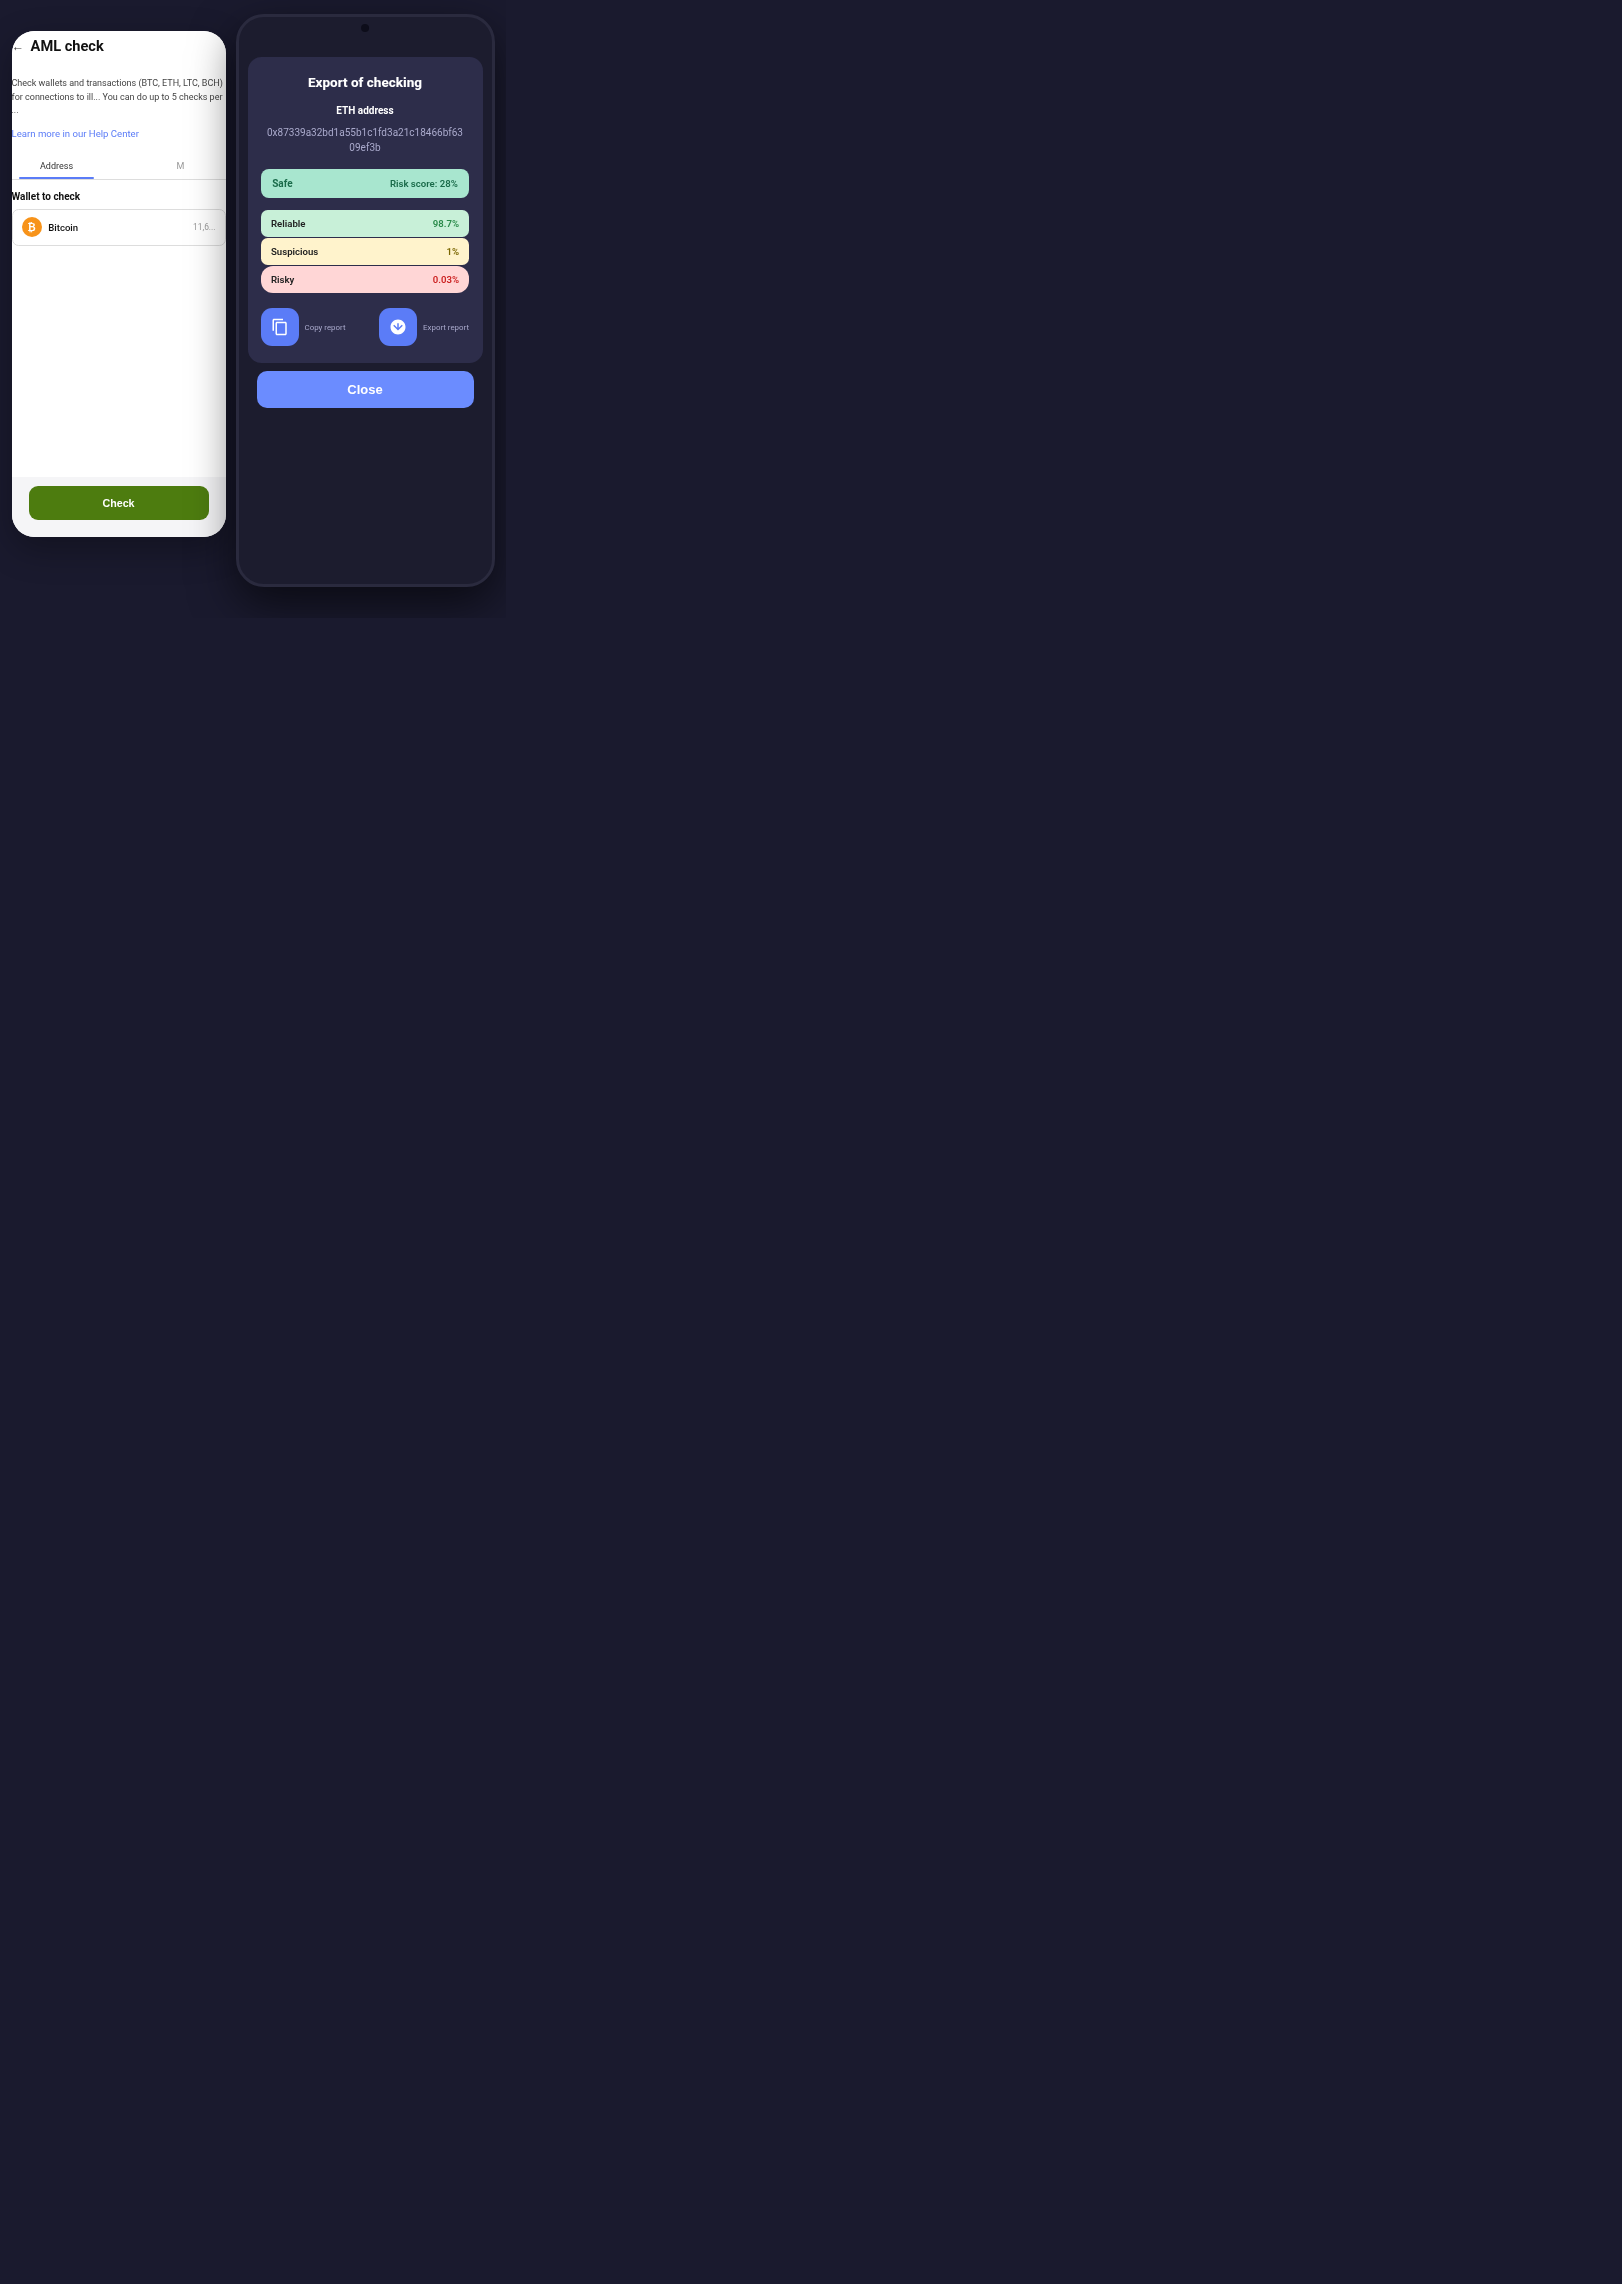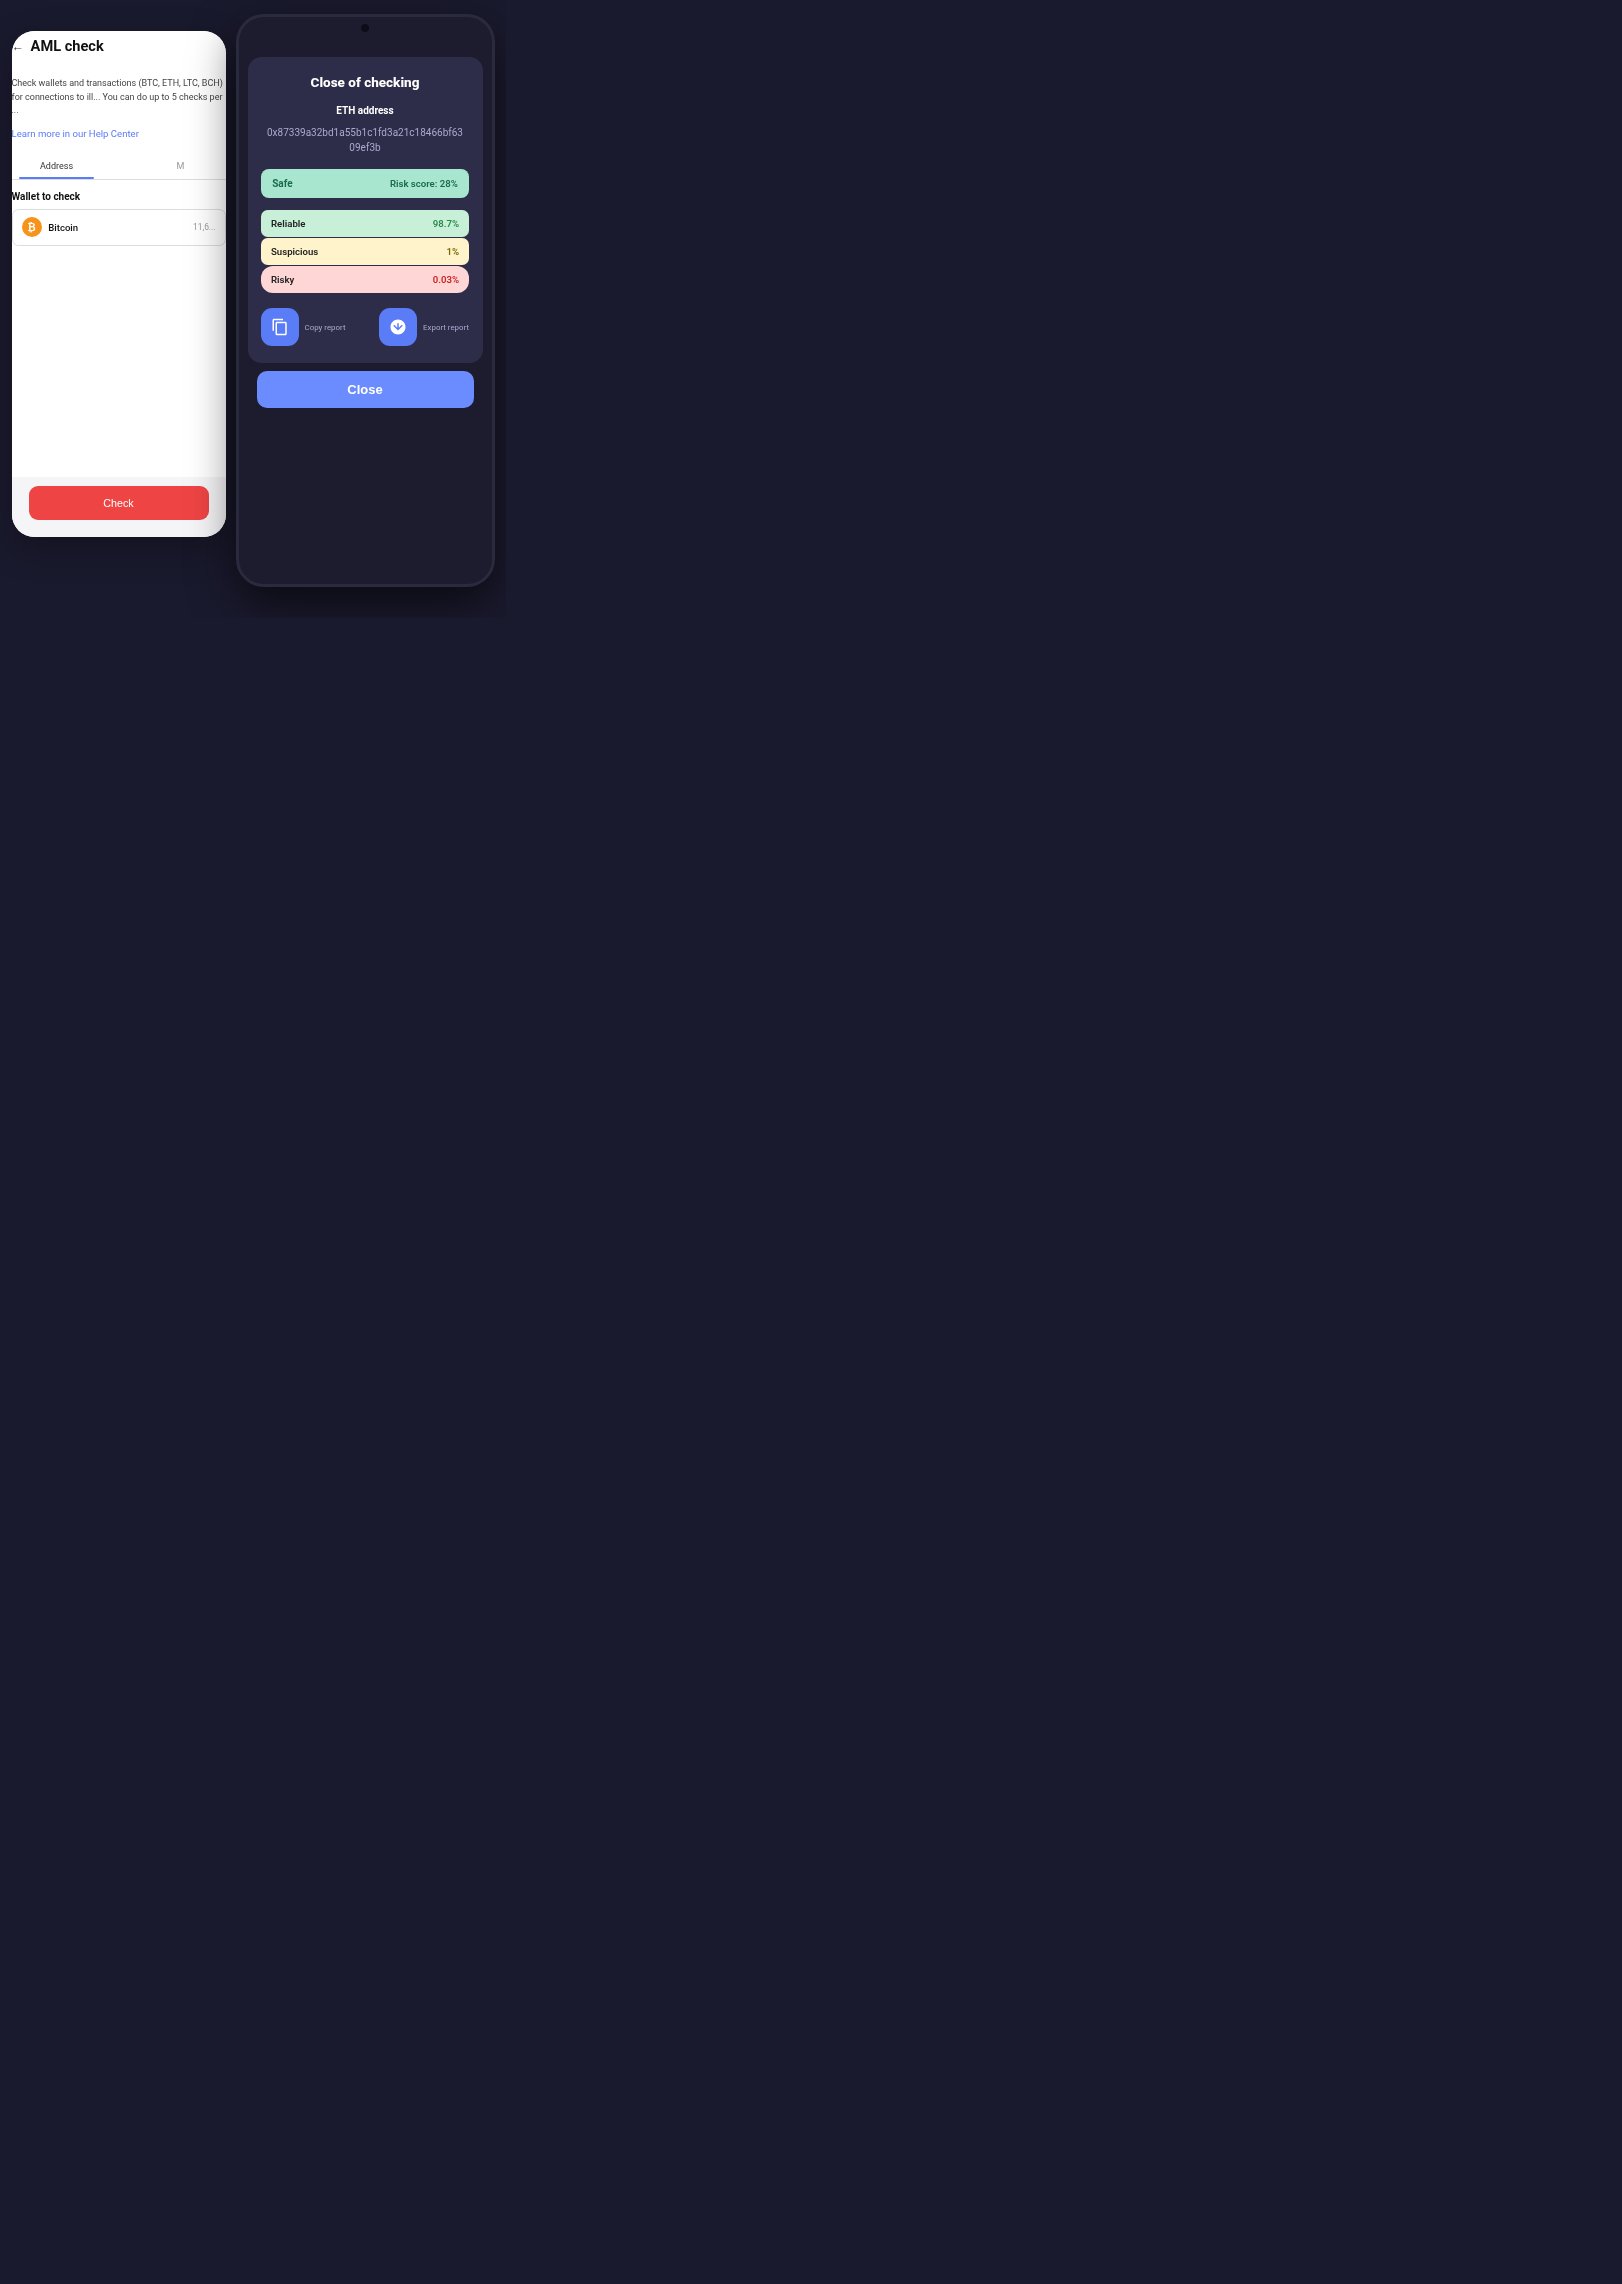--- a/index.html
+++ b/index.html
@@ -159,26 +159,26 @@
       bottom: 0;
       left: 0;
       right: 0;
       padding: 9px 17px 17px;
       background: #f5f5f7;
     }
 
     .check-button {
       width: 100%;
       padding: 11.2px;
-      background: #ef4444;
+      background: #4d7c0f;
       border: none;
       border-radius: 9px;
       color: white;
       font-size: 10.7px;
-      font-weight: 400;
+      font-weight: 700;
       cursor: pointer;
     }
 
     
     .phone-dark {
       position: absolute;
       right: 0;
       top: 0;
       width: 259px;
       height: 573px;
@@ -411,21 +411,21 @@
     </div>
   </div>
 
   <div class="phone-dark">
     <div class="phone-dark-notch"></div>
     <div class="phone-dark-side-btn-left"></div>
     <div class="phone-dark-side-btn-right"></div>
 
     <div class="phone-dark-inner">
       <div class="result-card">
-        <div class="result-title">Close of checking</div>
+        <div class="result-title">Export of checking</div>
 
         <div class="eth-label">ETH address</div>
         <div class="eth-address">0x87339a32bd1a55b1c1fd3a21c18466bf6309ef3b</div>
 
         <div class="risk-badge">
           <span class="risk-label">Safe</span>
           <span class="risk-score">Risk score: 28%</span>
         </div>
 
         <div class="scores-section">

